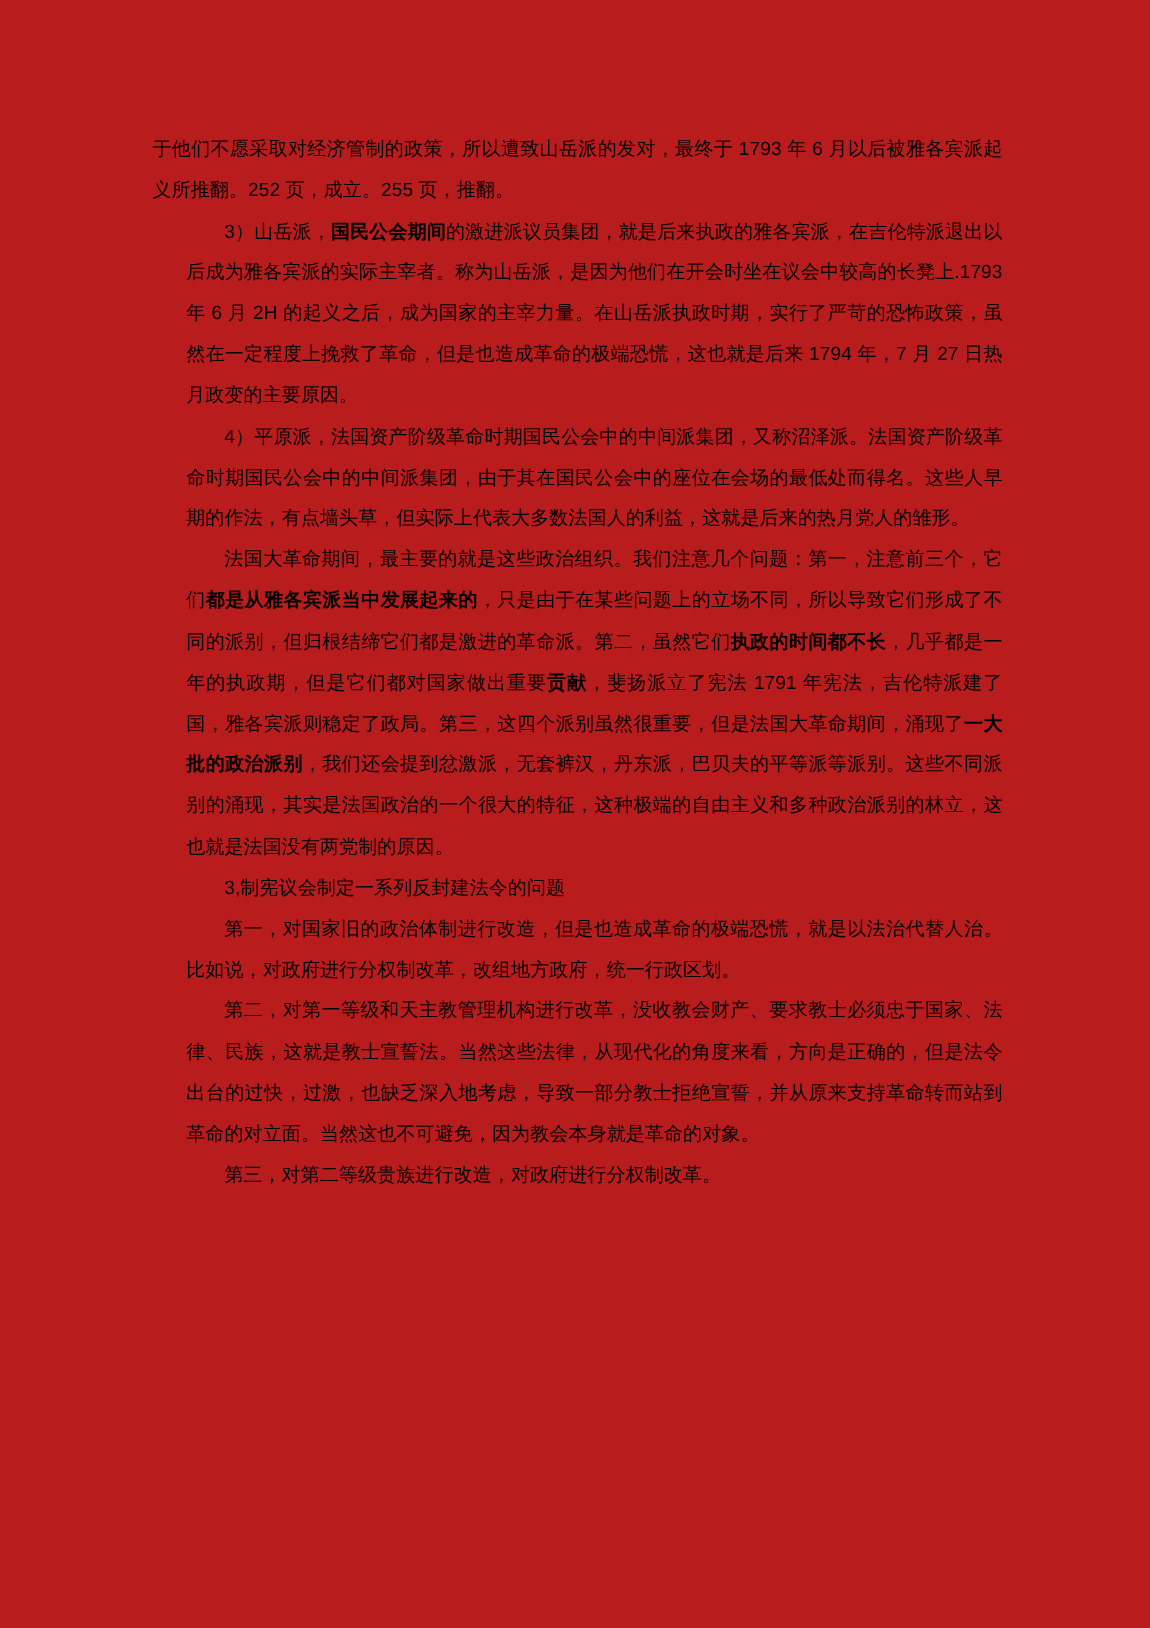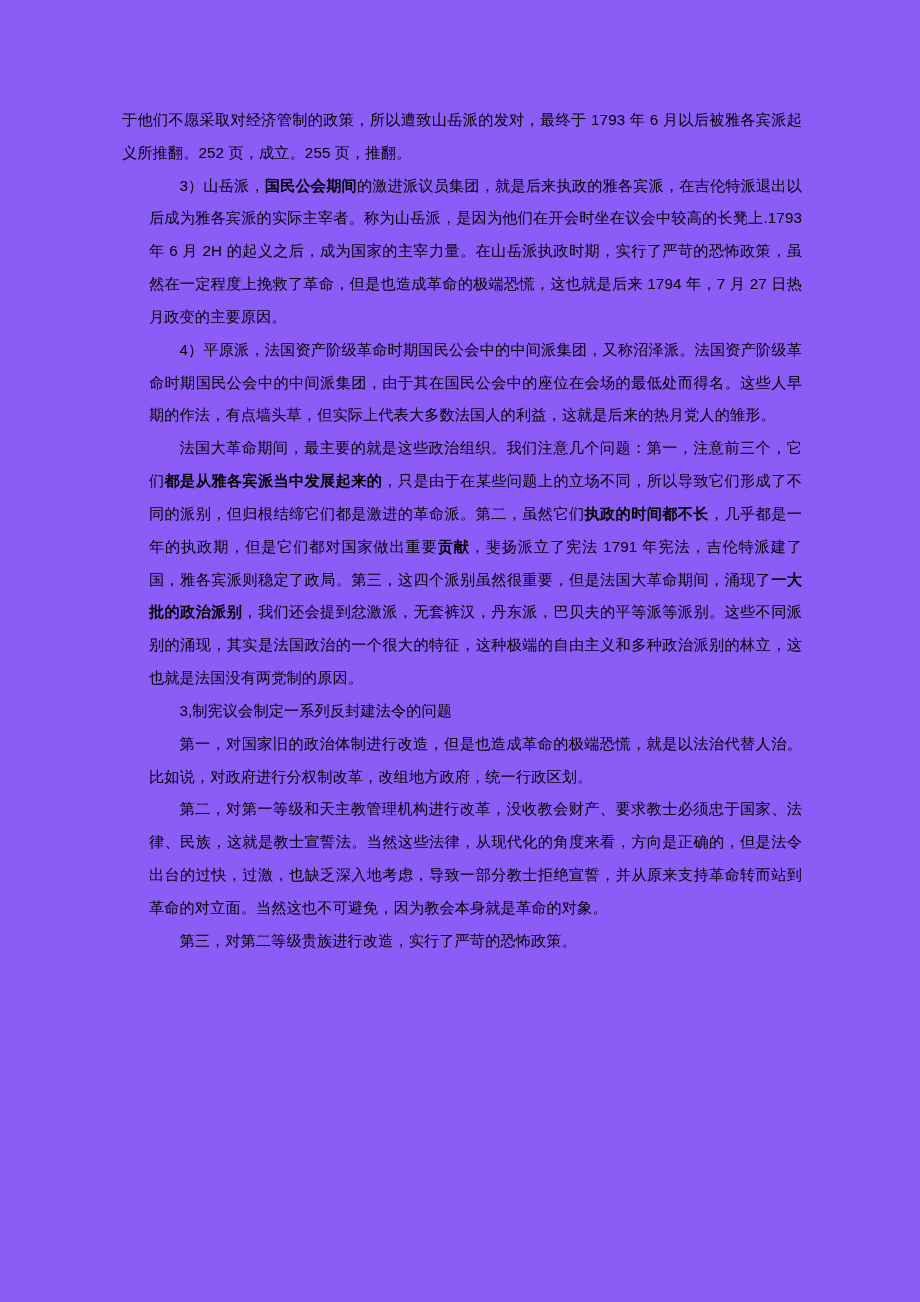--- a/index.html
+++ b/index.html
@@ -12,21 +12,21 @@
     height: 1302px;
     font-family: "Liberation Sans", "DejaVu Sans", sans-serif;
     color: #000000;
   }
   .page {
     position: relative;
     width: 920px;
     height: 1302px;
     box-sizing: border-box;
     padding: 104px 118px 40px 122px;
-    background: #8b5cf6;
+    background: #b91c1c;
   }
   .doc-body {
     font-size: 15.2px;
     line-height: 2.16;
     text-align: justify;
     text-justify: inter-ideograph;
     letter-spacing: 0.1px;
   }
   p {
     margin: 0;
@@ -48,15 +48,15 @@
 
 <div class="page">
   <div class="doc-body" id="doc-body">
       <p class="" id="para-1"><span>于他们不愿采取对经济管制的政策，所以遭致山岳派的发对，最终于 1793 年 6 月以后被雅各宾派起义所推翻。252 页，成立。255 页，推翻。</span></p>
       <p class="indent" id="para-2"><span>3）山岳派，</span><span class="b hl">国民公会期间</span><span>的激进派议员集团，就是后来执政的雅各宾派，在吉伦特派退出以后成为雅各宾派的实际主宰者。称为山岳派，是因为他们在开会时坐在议会中较高的长凳上.1793 年 6 月 2H 的起义之后，成为国家的主宰力量。在山岳派执政时期，实行了严苛的恐怖政策，虽然在一定程度上挽救了革命，但是也造成革命的极端恐慌，这也就是后来 1794 年，7 月 27 日热月政变的主要原因。</span></p>
       <p class="indent" id="para-3"><span>4）平原派，法国资产阶级革命时期国民公会中的中间派集团，又称沼泽派。法国资产阶级革命时期国民公会中的中间派集团，由于其在国民公会中的座位在会场的最低处而得名。这些人早期的作法，有点墙头草，但实际上代表大多数法国人的利益，这就是后来的热月党人的雏形。</span></p>
       <p class="indent" id="para-4"><span>法国大革命期间，最主要的就是这些政治组织。我们注意几个问题：第一，注意前三个，它们</span><span class="b hl">都是从雅各宾派当中发展起来的</span><span>，只是由于在某些问题上的立场不同，所以导致它们形成了不同的派别，但归根结缔它们都是激进的革命派。第二，虽然它们</span><span class="b hl">执政的时间都不长</span><span>，几乎都是一年的执政期，但是它们都对国家做出重要</span><span class="b hl">贡献</span><span>，斐扬派立了宪法 1791 年宪法，吉伦特派建了国，雅各宾派则稳定了政局。第三，这四个派别虽然很重要，但是法国大革命期间，涌现了</span><span class="b hl">一大批的政治派别</span><span>，我们还会提到忿激派，无套裤汉，丹东派，巴贝夫的平等派等派别。这些不同派别的涌现，其实是法国政治的一个很大的特征，这种极端的自由主义和多种政治派别的林立，这也就是法国没有两党制的原因。</span></p>
       <p class="indent" id="para-5"><span>3,制宪议会制定一系列反封建法令的问题</span></p>
       <p class="indent" id="para-7"><span>第一，对国家旧的政治体制进行改造，但是也造成革命的极端恐慌，就是以法治代替人治。比如说，对政府进行分权制改革，改组地方政府，统一行政区划。</span></p>
       <p class="indent" id="para-8"><span>第二，对第一等级和天主教管理机构进行改革，没收教会财产、要求教士必须忠于国家、法律、民族，这就是教士宣誓法。当然这些法律，从现代化的角度来看，方向是正确的，但是法令出台的过快，过激，也缺乏深入地考虑，导致一部分教士拒绝宣誓，并从原来支持革命转而站到革命的对立面。当然这也不可避免，因为教会本身就是革命的对象。</span></p>
-      <p class="indent" id="para-9"><span>第三，对第二等级贵族进行改造，实行了严苛的恐怖政策。</span></p>
+      <p class="indent" id="para-9"><span>第三，对第二等级贵族进行改造，对政府进行分权制改革。</span></p>
     </div>
 </div>
 
 </body></html>

